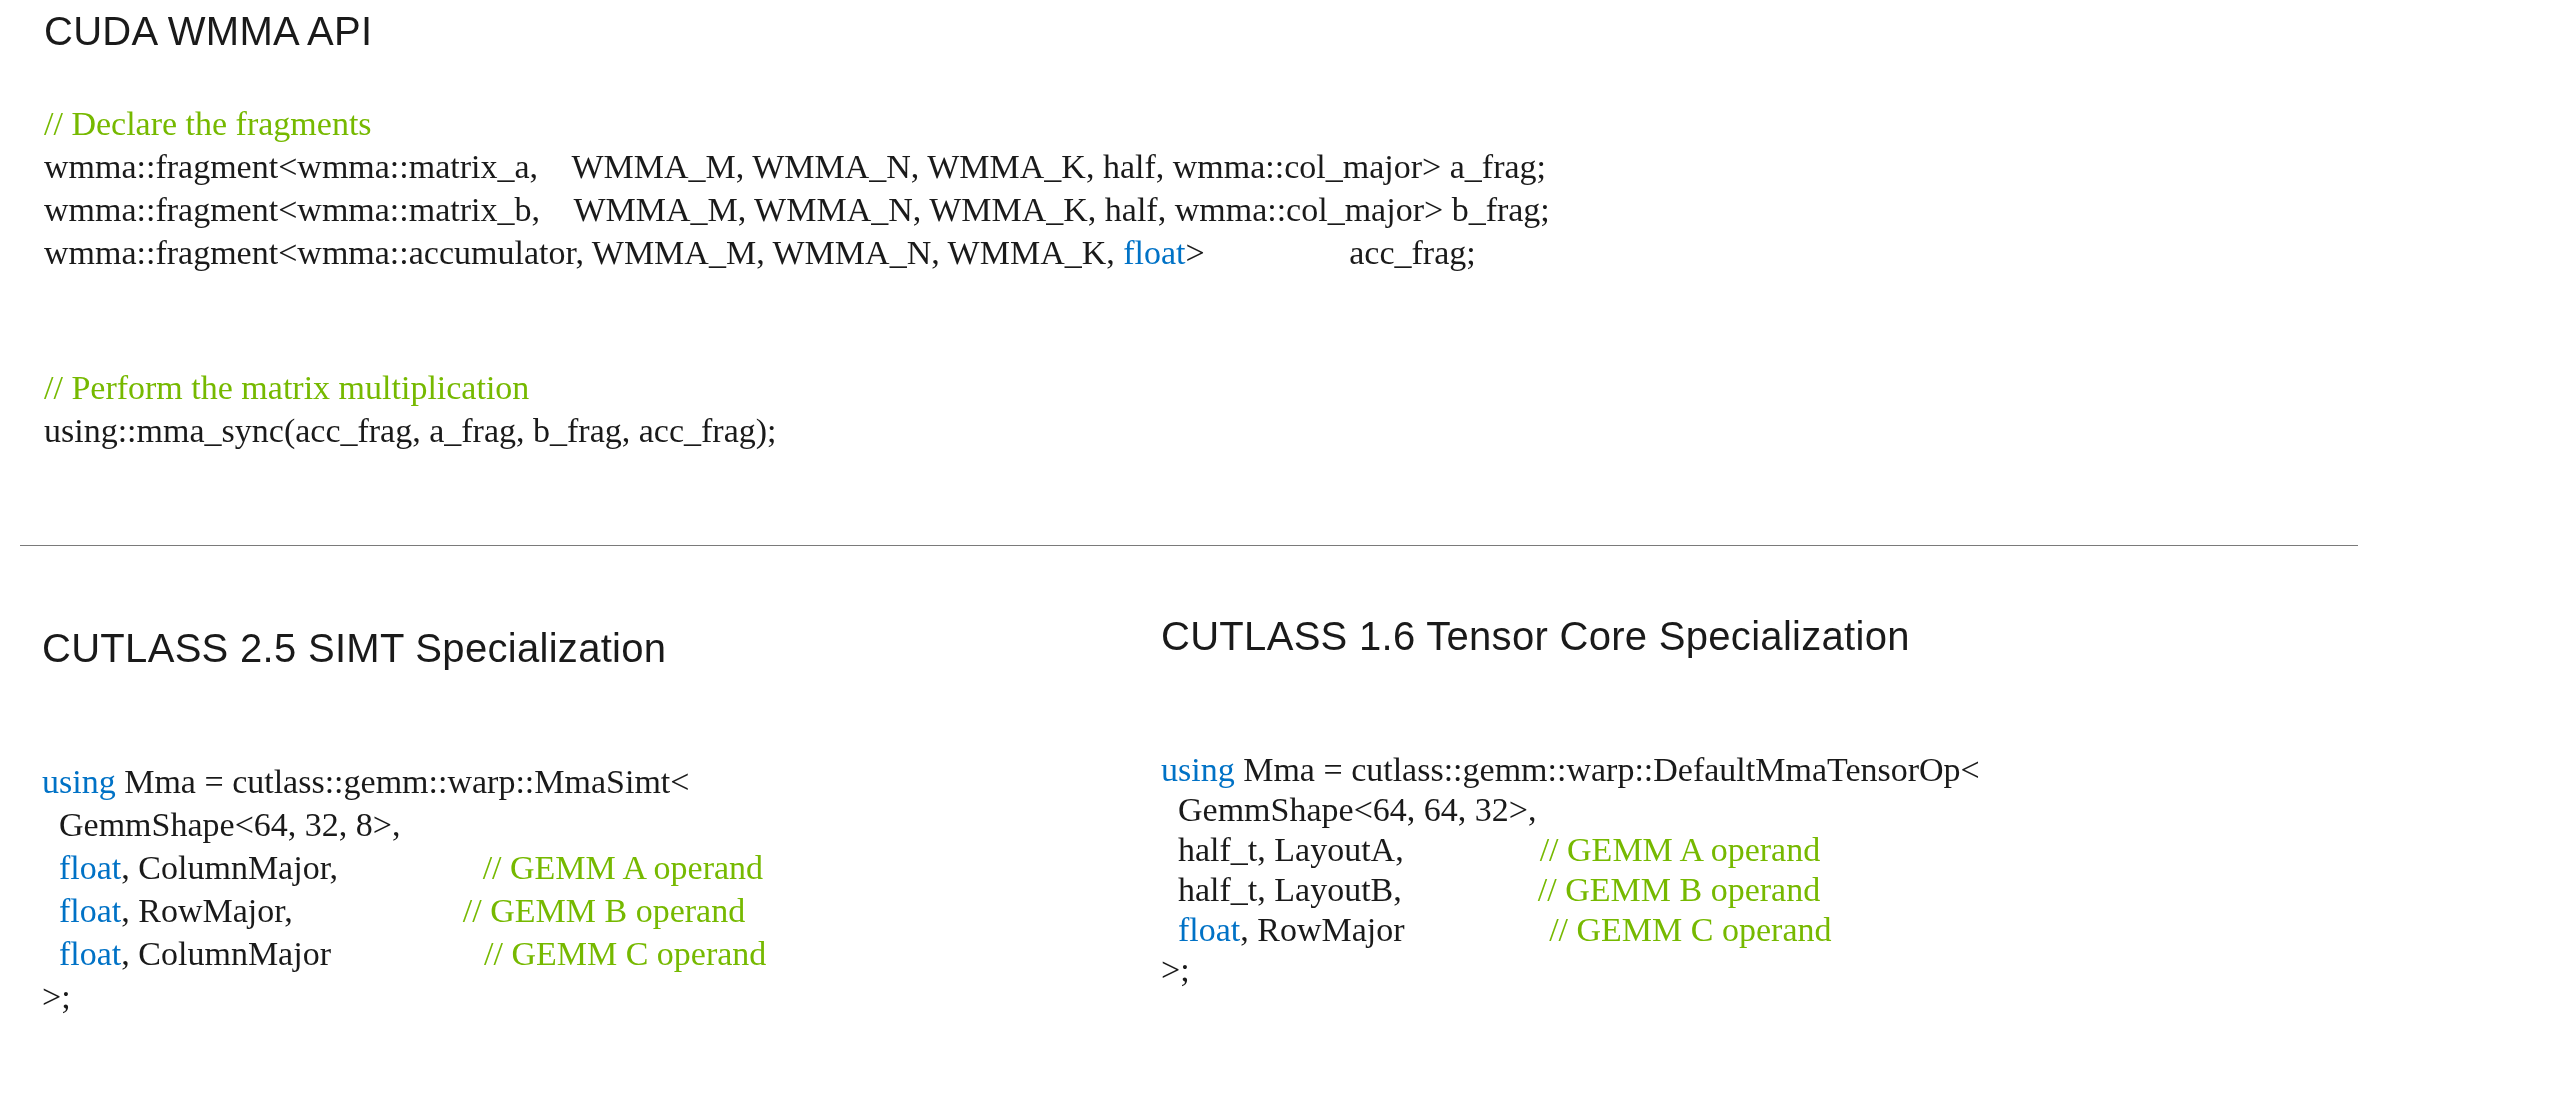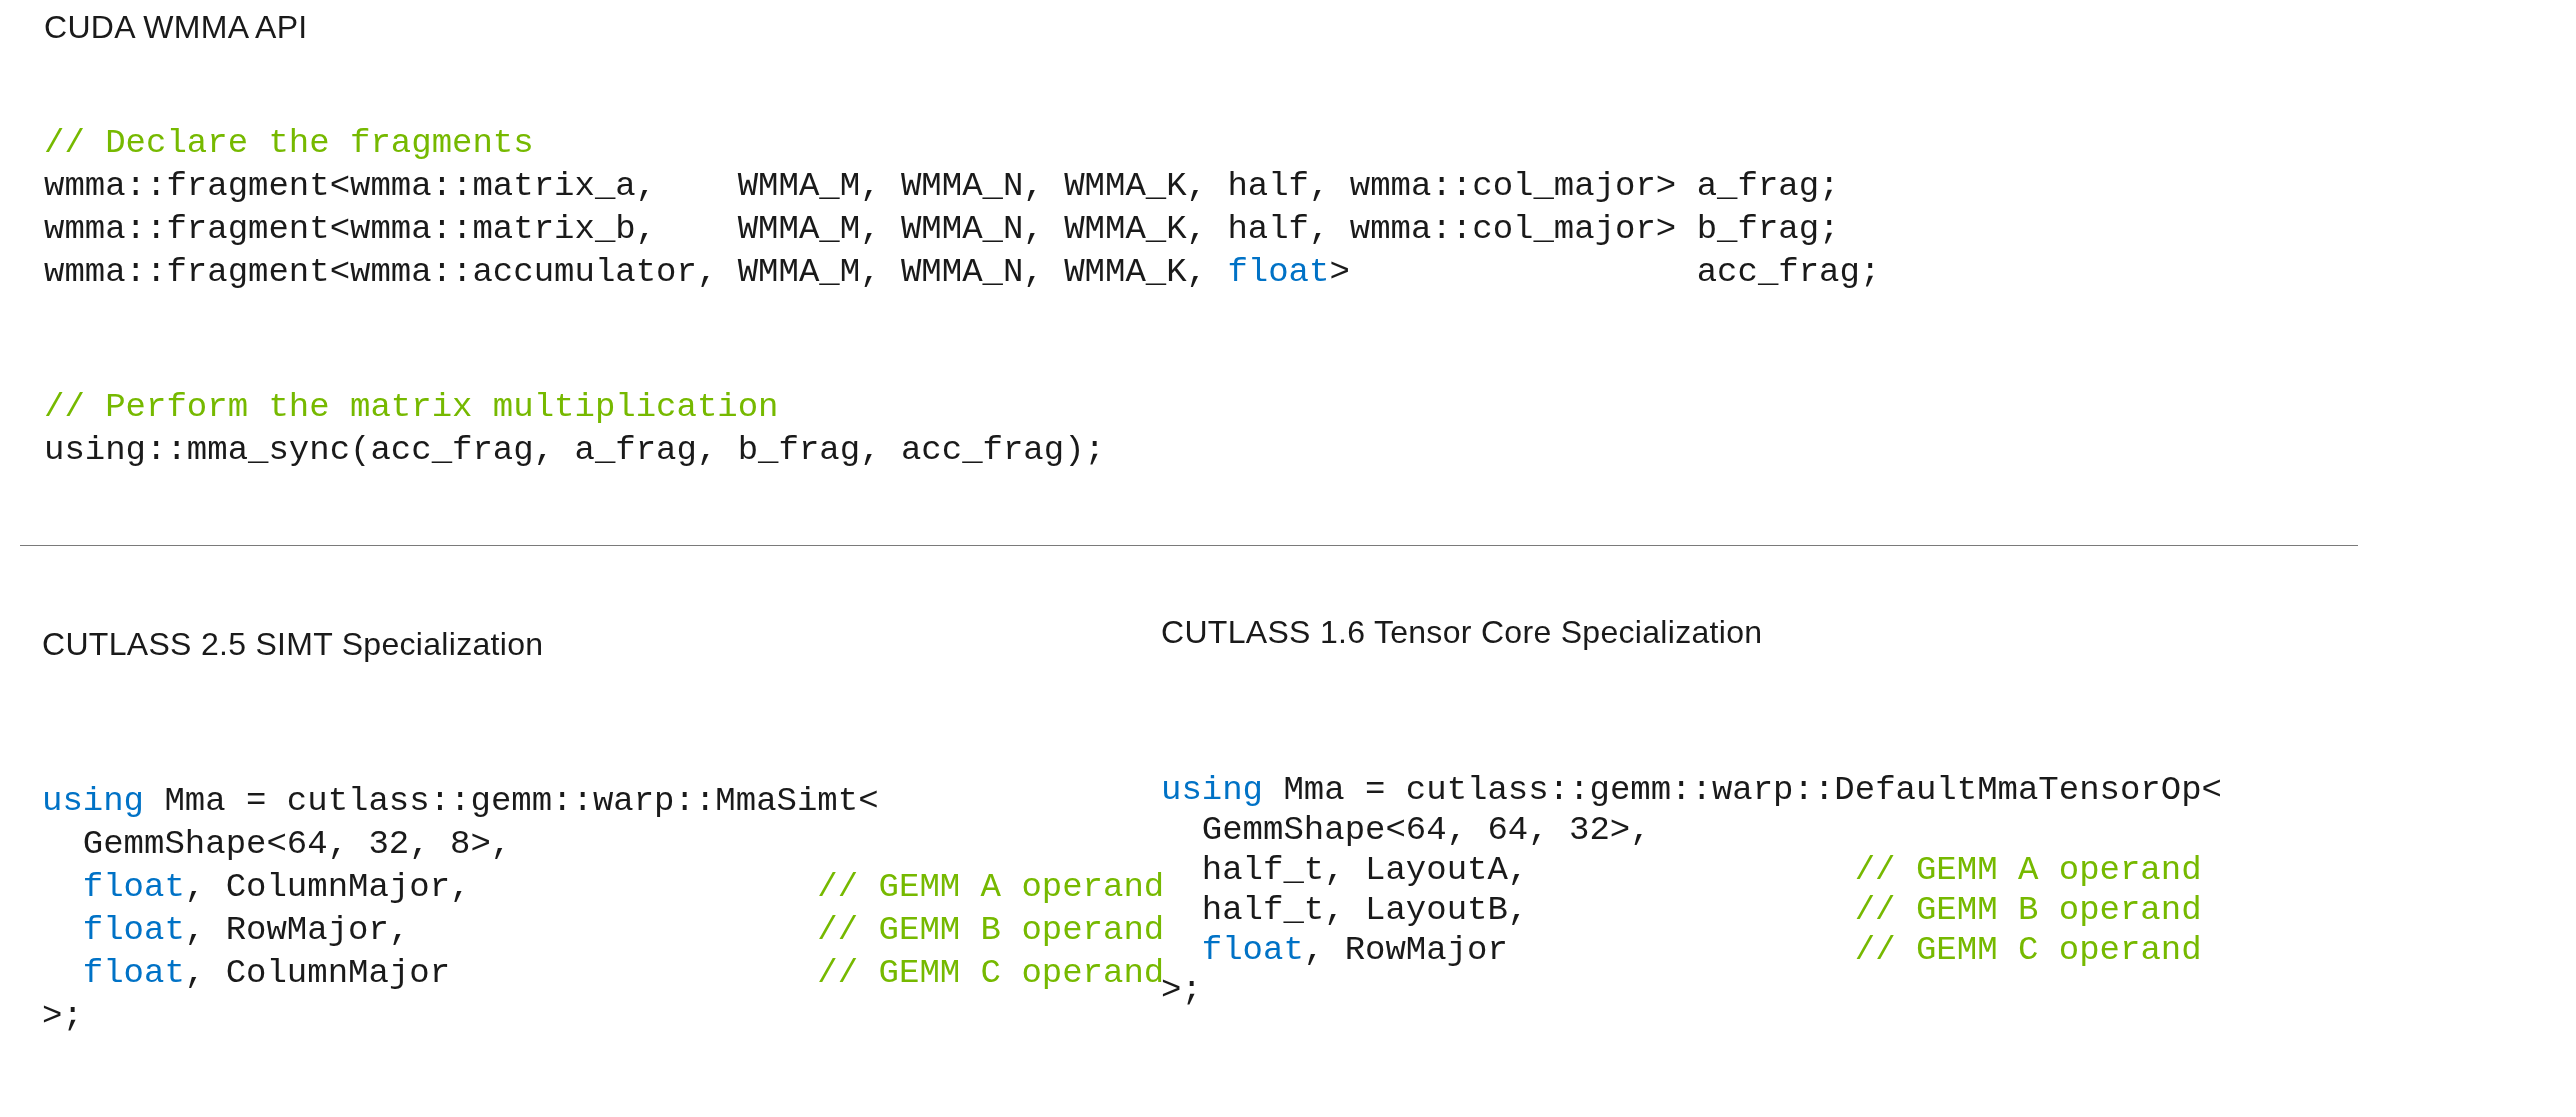--- a/index.html
+++ b/index.html
@@ -15,32 +15,31 @@
     font-family: "Liberation Sans", sans-serif;
     --heading: #1a1a1a;
     --code: #1a1a1a;
     --comment: #76b900;
     --keyword: #0072c6;
     --divider: #7a7a7a;
   }
   .heading {
     position: absolute;
     color: var(--heading);
-    font-size: 32px;
+    font-size: 40px;
     font-weight: 500;
     letter-spacing: 0.3px;
     white-space: nowrap;
   }
   .code {
     position: absolute;
-    font-family: Liberation Mono, monospace;
+    font-family: Liberation Serif, serif;
     font-size: 34px;
     color: var(--code);
     white-space: pre;
-    margin-top: 20px;
   }
   .code .code-line {
     height: 43px;
     line-height: 43px;
   }
   .code.tight .code-line {
     height: 40px;
     line-height: 40px;
   }
   .seg-comment { color: var(--comment); }

